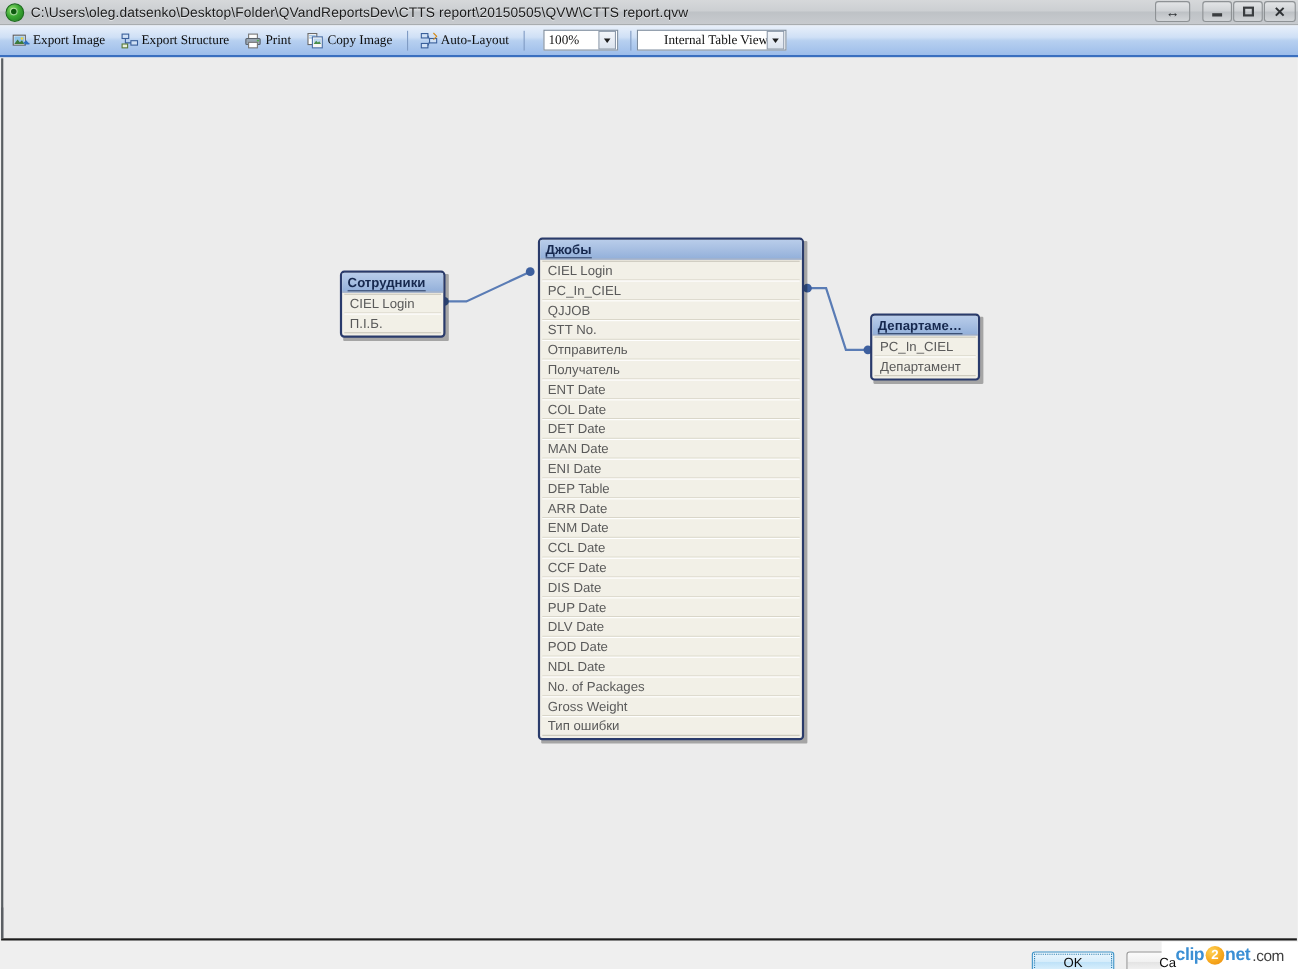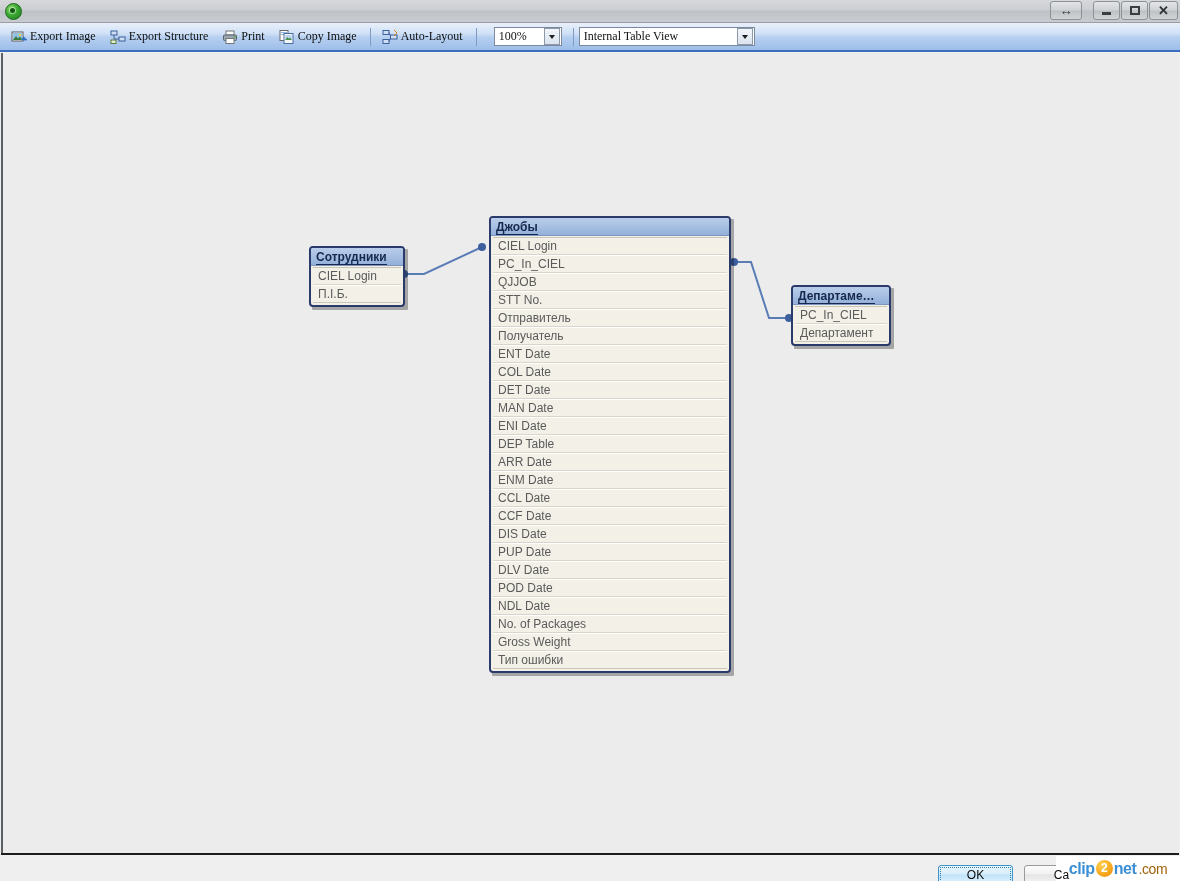--- a/index.html
+++ b/index.html
@@ -69,21 +69,21 @@
     width:16px;height:17px;margin:0 1px 0 0;flex:0 0 auto;
     background:linear-gradient(to bottom,#f3f6fa,#dbe3ee);
     border:1px solid #8c99aa;box-sizing:border-box;
     display:flex;align-items:center;justify-content:center;
   }
   .carrow i{
     width:0;height:0;border-left:3.5px solid transparent;border-right:3.5px solid transparent;
     border-top:4px solid #1d1d1d;display:block;
   }
   .combo.zoom{width:68px;margin-left:12px;}
-  .combo.view{width:176px;}
+  .combo.view{width:136px;padding-left:20px;}
 
   
   .canvas{
     position:absolute;left:1px;top:53px;width:1178px;height:800px;
     background:#ececec;border-left:2px solid #5a5f63;box-sizing:border-box;overflow:hidden;
   }
 
   
   .tbl{position:absolute;box-sizing:border-box;}
   .tbl .shadow{
@@ -149,29 +149,30 @@
     background:#ffffff;display:flex;align-items:center;justify-content:center;
   }
   .wm-inner{display:flex;align-items:center;font-weight:bold;font-size:16px;letter-spacing:-.4px;}
   .wm-clip{color:#3b8fd4;}
   .wm-two{
     display:inline-block;width:17px;height:17px;border-radius:50%;margin:0 1px;
     background:radial-gradient(circle at 35% 30%,#ffd255 0%,#f7a91e 55%,#e8890d 100%);
     color:#ffffff;font-size:12px;line-height:17px;text-align:center;font-weight:bold;
   }
   .wm-net{color:#3b8fd4;}
-  .wm-com{color:#a16207;font-weight:normal;font-size:14px;margin-left:2px;}
+  .wm-com{color:#404040;font-weight:normal;font-size:14px;margin-left:2px;}
 </style>
 </head>
 <body>
 
 <div class="app">
 
   <div class="titlebar">
     <div class="tb-icon"></div>
+    <div class="tb-title">C:\Users\oleg.datsenko\Desktop\Folder\QVandReportsDev\CTTS report\20150505\QVW\CTTS report.qvw</div>
     <div class="wincontrols">
       <div class="wbtn resize">
         <span class="glyph-resize">↔</span>
       </div>
       <div class="wbtn">
         <span class="glyph-min"></span>
       </div>
       <div class="wbtn">
         <span class="glyph-max"></span>
       </div>

